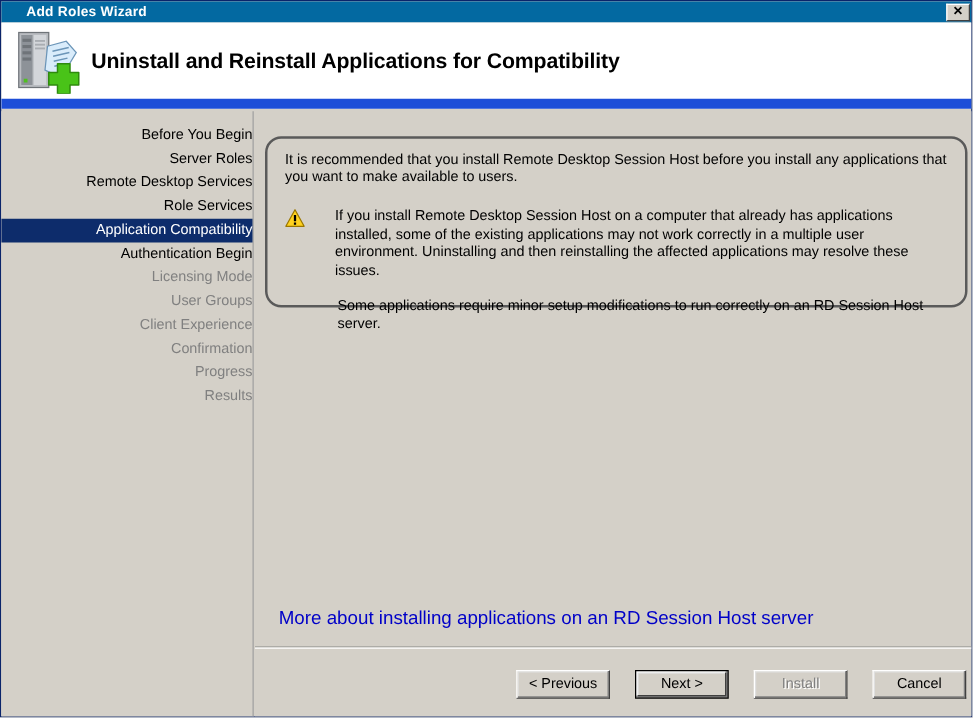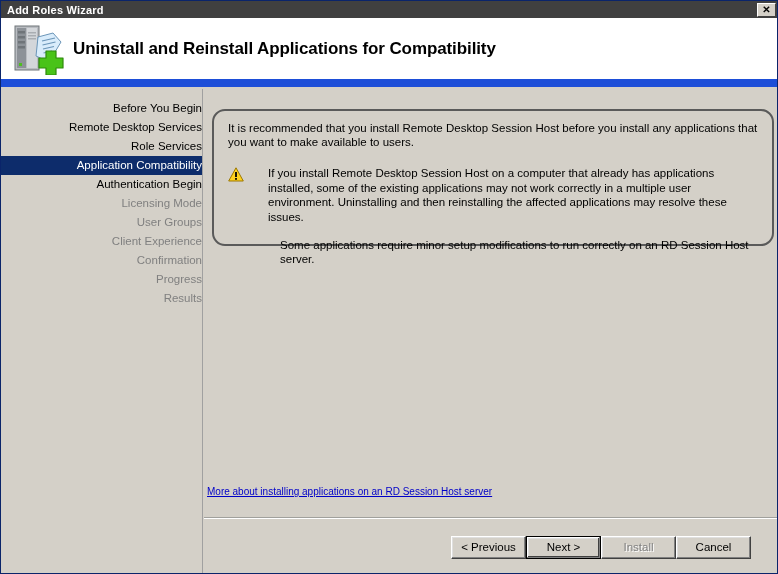--- a/index.html
+++ b/index.html
@@ -22,25 +22,25 @@
     border: 1px solid #0a246a;
     overflow: hidden;
   }
 
   
   #titlebar {
     position: absolute;
     left: 0; top: 0;
     width: 778px;
     height: 17px;
-    background: #404040;
-    display: flex;
-    align-items: center;
-    box-sizing: border-box;
-    padding-left: 6px;
+    background: #0369a1;
+    display: flex;
+    align-items: center;
+    box-sizing: border-box;
+    padding-left: 20px;
   }
   #titlebar-text {
     color: #ffffff;
     font-size: 11px;
     font-weight: bold;
     letter-spacing: 0.2px;
     white-space: nowrap;
   }
   #close-button {
     position: absolute;
@@ -184,31 +184,30 @@
   #warning-paragraph {
     font-size: 11.5px;
     color: #000000;
     line-height: 14.5px;
     margin: 0;
   }
   #note-paragraph {
     font-size: 11.5px;
     color: #000000;
     line-height: 14px;
-    margin: 14px 0 0 12px;
+    margin: 14px 0 0 2px;
   }
 
   
   #help-link {
     position: absolute;
-    left: 3px;
+    left: 19px;
     top: 397px;
-    font-size: 10px;
+    font-size: 15px;
     color: #0000c8;
-    text-decoration: underline;
     cursor: pointer;
     white-space: nowrap;
   }
 
   
   #button-separator {
     position: absolute;
     left: 0;
     top: 428px;
     width: 575px;
@@ -221,23 +220,23 @@
   
   #button-row {
     position: absolute;
     left: 0;
     top: 443px;
     width: 575px;
     height: 30px;
     display: flex;
     justify-content: flex-end;
     align-items: center;
-    padding-right: 28px;
-    box-sizing: border-box;
-    gap: 0;
+    padding-right: 6px;
+    box-sizing: border-box;
+    gap: 20px;
   }
   .wizard-button {
     width: 75px;
     height: 23px;
     font-family: "Liberation Sans", sans-serif;
     font-size: 11.5px;
     color: #000000;
     background: #d4d0c8;
     border-top: 1px solid #ffffff;
     border-left: 1px solid #ffffff;
@@ -300,20 +299,21 @@
 
       <path d="M30 35 h7 v-7 h10 v7 h7 v10 h-7 v7 h-10 v-7 h-7 z" fill="#49c318" stroke="#2f8a0d" stroke-width="1.2" stroke-linejoin="round"></path>
     </svg>
     <span id="header-title">Uninstall and Reinstall Applications for Compatibility</span>
   </div>
 
   <div id="body">
 
     <nav id="sidebar">
       <div class="nav-item">Before You Begin</div>
+      <div class="nav-item">Server Roles</div>
       <div class="nav-item">Remote Desktop Services</div>
       <div class="nav-item sub">Role Services</div>
       <div class="nav-item sub selected">Application Compatibility</div>
       <div class="nav-item sub">Authentication Begin</div>
       <div class="nav-item sub disabled">Licensing Mode</div>
       <div class="nav-item sub disabled">User Groups</div>
       <div class="nav-item sub disabled">Client Experience</div>
       <div class="nav-item disabled">Confirmation</div>
       <div class="nav-item disabled">Progress</div>
       <div class="nav-item disabled">Results</div>

